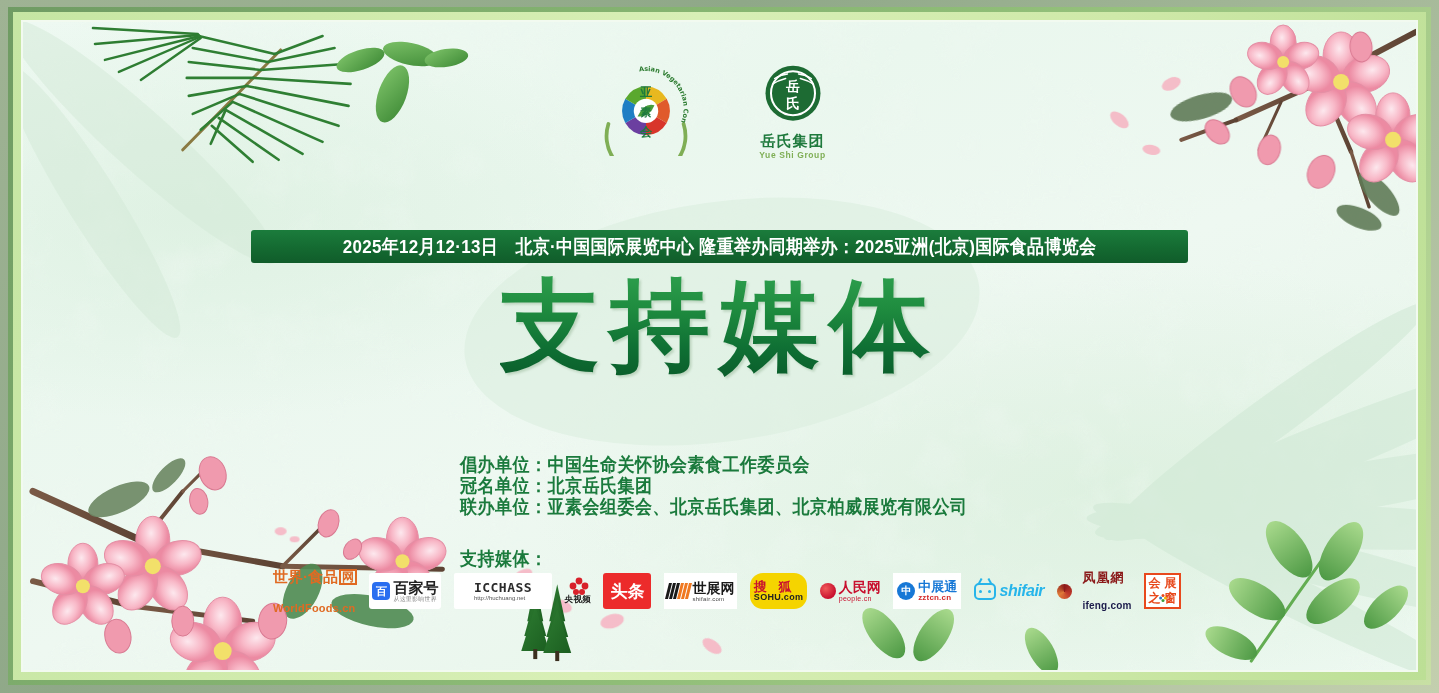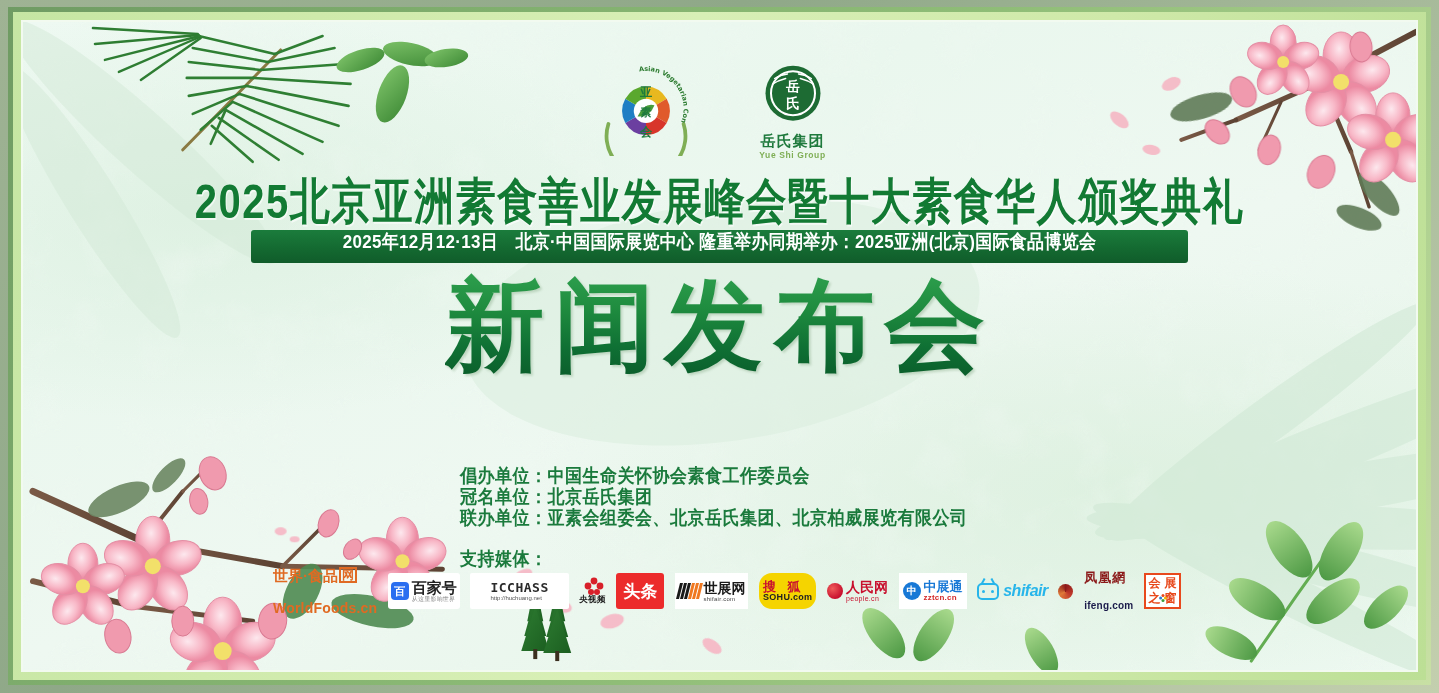--- a/index.html
+++ b/index.html
@@ -71,21 +71,21 @@
     letter-spacing: 1.5px; line-height: 1;
     transform: scaleY(1.22); transform-origin: center top;
     text-shadow: 1px 1px 0 rgba(255,255,255,.6);
   }
 
   
   .subbar {
     position: absolute; left: 228px; right: 228px; top: 208px; height: 33px;
     background: linear-gradient(180deg,#1b7c3c 0%,#146a31 55%,#105c2a 100%);
     border-radius: 3px;
-    display: flex; align-items: flex-start; justify-content: center; 
+    display: flex; align-items: center; justify-content: center; 
     z-index: 6;
   }
   .subbar span {
     color: #ffffff; font-size: 17px; font-weight: bold; letter-spacing: .3px;
     transform: scaleY(1.12); white-space: nowrap;
   }
 
   
   .bigtitle {
     position: absolute; left: 0; right: 0; top: 247px; text-align: center; z-index: 6;
@@ -107,21 +107,21 @@
   }
   .venue-text {
     display: inline-block;
     font-size: 30px; font-weight: bold; color: #15803c;
     letter-spacing: 1px; transform: scaleY(1.12);
   }
   .venue-dot { margin: 0 14px; }
 
   
   .orgs {
-    position: absolute; left: 437px; top: 443px; z-index: 6;
+    position: absolute; left: 437px; top: 432px; z-index: 6;
   }
   .org-line {
     font-size: 17px; font-weight: bold; color: #1a7a3c;
     line-height: 21px; letter-spacing: .5px; white-space: nowrap;
     transform: scaleY(1.1); transform-origin: left center;
   }
   .media-label {
     position: absolute; left: 437px; top: 525px; z-index: 6;
     font-size: 17px; font-weight: bold; color: #1a7a3c; letter-spacing: .5px;
     transform: scaleY(1.1); transform-origin: left center;
@@ -136,21 +136,21 @@
   .mlogo {
     display: flex; align-items: center; justify-content: center;
     height: 36px; white-space: nowrap;
   }
   .mlogo-stack { display: flex; flex-direction: column; align-items: flex-start; line-height: 1; }
 
   
   .ml-worldfoods { gap: 2px; }
   .wf-cn { font-size: 15px; font-weight: bold; color: #e06a22; letter-spacing: 0; }
   .wf-box { display:inline-block; border:2px solid #e06a22; color:#e06a22; font-size:12px; font-weight:bold; padding:0 1px; margin-left:1px;}
-  .wf-en { font-size: 14px; font-weight: bold; color: #e06a22; letter-spacing: .2px; margin-top: 18px; }
+  .wf-en { font-size: 11px; font-weight: bold; color: #e06a22; letter-spacing: .2px; margin-top: 18px; }
 
   .ml-baijia { background:#fff; padding:2px 3px; border-radius:3px; display:flex; align-items:center; gap:3px; }
   .bj-icon { width:18px; height:18px; background:#2a6ef0; border-radius:4px; color:#fff; font-size:11px; font-weight:bold; display:flex; align-items:center; justify-content:center; }
   .bj-cn { font-size: 15px; font-weight: bold; color: #222; letter-spacing: 0; }
   .bj-en { font-size: 6px; color: #888; letter-spacing: .2px; margin-top:1px; }
 
   .ml-hc { background:#fff; padding:2px 20px; border-radius:2px; }
   .hc-cn { font-size: 13px; font-weight: bold; color: #2b2b2b; letter-spacing: .5px; font-family:"DejaVu Sans Mono", monospace; }
   .hc-en { font-size: 6px; color: #555; letter-spacing: 0; margin-top:1px; }
 
@@ -518,31 +518,28 @@
                 <path d="M72 24 Q66 20 58 18"></path>
             </g>
             <text x="50" y="32" text-anchor="middle" font-size="15" font-weight="bold" fill="#ffffff" font-family="DejaVu Sans, sans-serif">岳</text>
             <text x="50" y="50" text-anchor="middle" font-size="15" font-weight="bold" fill="#ffffff" font-family="DejaVu Sans, sans-serif">氏</text>
           </svg>
           <div class="yueshi-cn">岳氏集团</div>
           <div class="yueshi-en">Yue Shi Group</div>
         </div>
       </div>
 
-      <div class="headline">
-        <span class="headline-text">2025北京亚洲素食善业发展峰会暨十大素食华人颁奖典礼</span>
-      </div>
 
       <div class="subbar">
         <span>2025年12月12·13日　北京·中国国际展览中心 隆重举办</span>
         <span>同期举办：2025亚洲(北京)国际食品博览会</span>
       </div>
 
       <div class="bigtitle">
-        <span class="bigtitle-text">新闻发布会</span>
+        <span class="bigtitle-text">支持媒体</span>
       </div>
 
 
       <div class="orgs">
         <div class="org-line">倡办单位：中国生命关怀协会素食工作委员会</div>
         <div class="org-line">冠名单位：北京岳氏集团</div>
         <div class="org-line">联办单位：亚素会组委会、北京岳氏集团、北京柏威展览有限公司</div>
       </div>
 
       <div class="media-label">支持媒体：</div>

